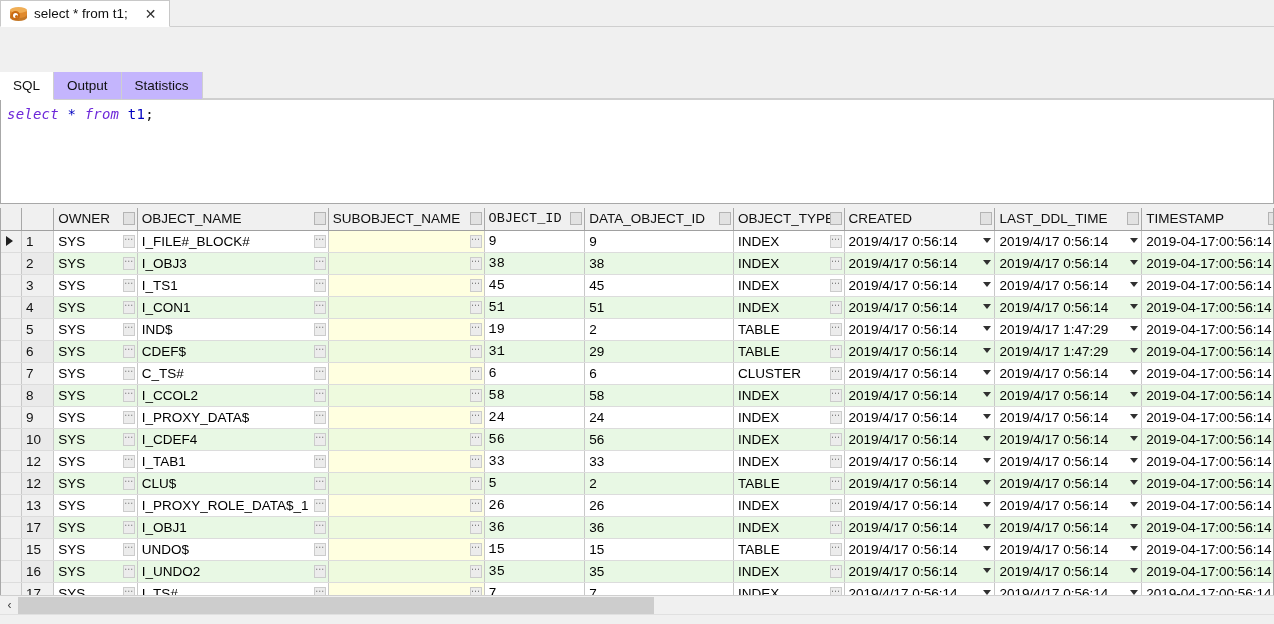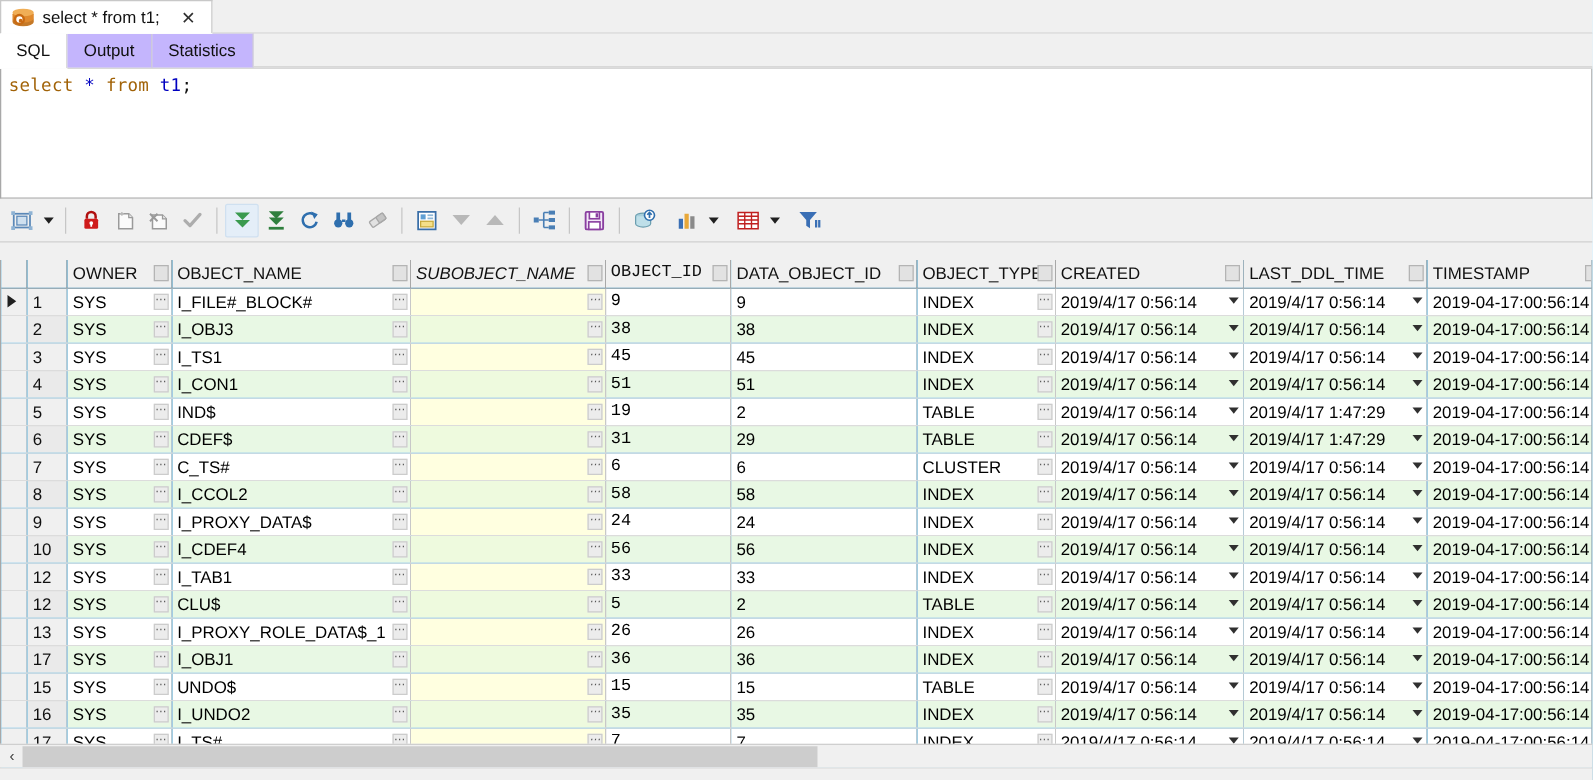--- a/index.html
+++ b/index.html
@@ -63,20 +63,21 @@
   }
 
   
   .sub-tabbar {
     height: 28px;
     background: #f0f0f0;
     display: flex;
     align-items: stretch;
     border-bottom: 1px solid #cfcfcf;
     position: relative;
+    margin-top: 45px;
   }
   .sub-tab {
     display: flex; align-items: center;
     padding: 0 13px;
     font-size: 13.5px;
     color: #101010;
     border-right: 1px solid #cfcfcf;
     background: #c4b5fd;
     cursor: pointer;
     white-space: nowrap;
@@ -98,21 +99,21 @@
     padding: 5px 0 0 6px;
     overflow: hidden;
   }
   .sql-line {
     font-family: "DejaVu Sans Mono", "Liberation Mono", monospace;
     font-size: 14px;
     line-height: 19px;
     white-space: pre;
     letter-spacing: 0.2px;
   }
-  .kw { color: #a16207; }
+  .kw { color: #6d28d9; font-style: italic; }
   .star { color: #0000c0; }
   .ident { color: #0000c0; margin-top: 17px; }
   .punc { color: #101010; }
 
   
   .grid-toolbar {
     height: 35px;
     background: #f0f0f0;
     display: flex;
     align-items: center;
@@ -227,21 +228,21 @@
   tr.r-even td { background: #e8f8e4; }
   tr.r-odd td.yellowcol { background: #ffffe0; }
   tr.r-even td.yellowcol { background: #eefade; }
   tr.r-odd td.col-sel, tr.r-even td.col-sel { background: #f0f0f0; }
   tr.r-odd td.col-num, tr.r-even td.col-num { background: #f0f0f0; }
   tr.r-even td.col-num { background: #eaeaea; }
 
   
   .w-owner { width: 83px; }
   .w-objname { width: 190px; }
-  .w-subobj { width: 155px; font-style: italic; }
+  .w-subobj { width: 155px; }
   .w-objid { width: 100px; font-family: Liberation Mono, monospace; }
   .w-dataobjid { width: 148px; }
   .w-objtype { width: 110px; }
   .w-created { width: 150px; }
   .w-lastddl { width: 146px; margin-top: 18px; }
   .w-timestamp { width: 140px; }
 
   
   .hscroll-area {
     position: absolute;

